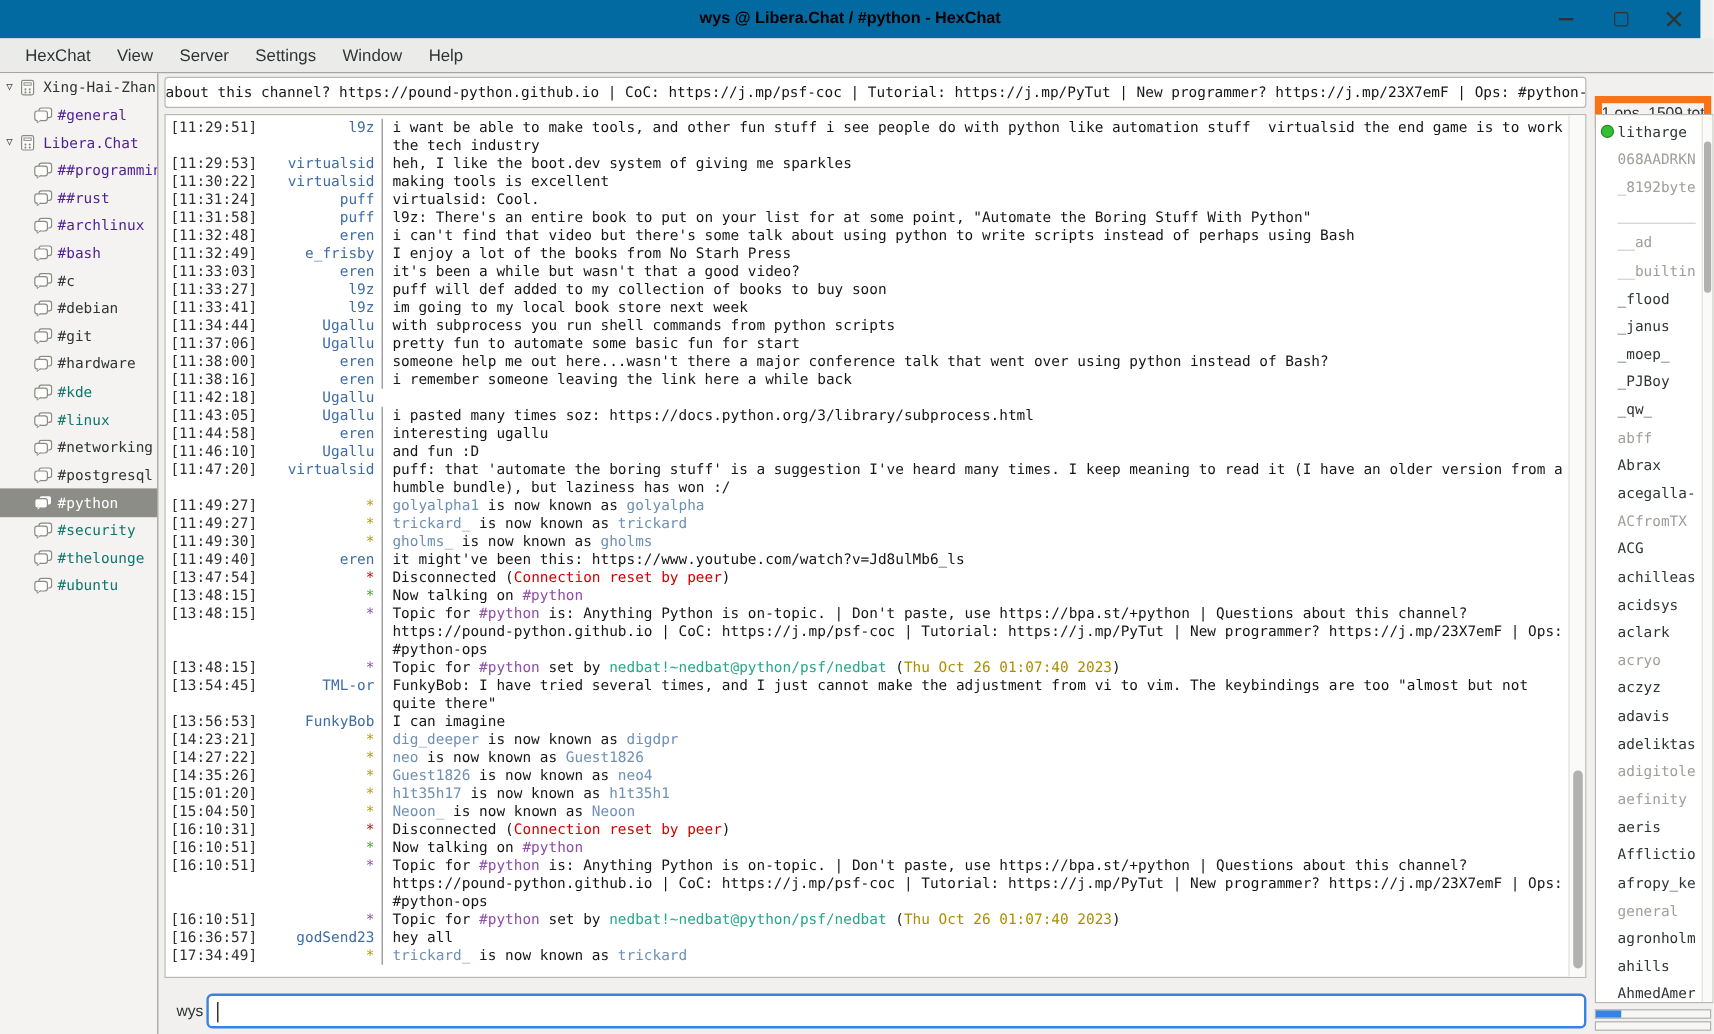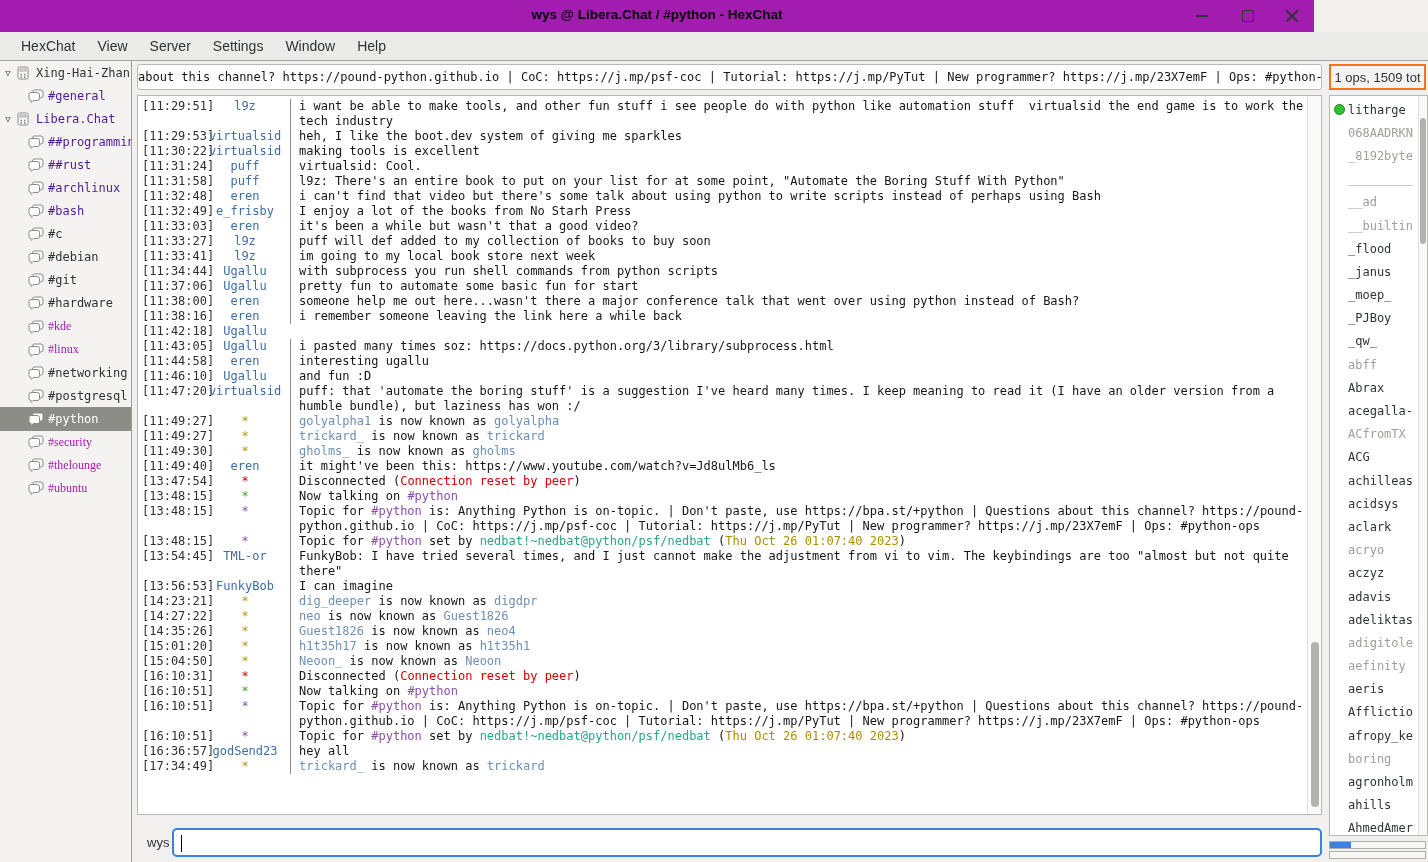--- a/index.html
+++ b/index.html
@@ -1,69 +1,69 @@
 <!DOCTYPE html>
 <html><head>
 <meta charset="utf-8">
 <style>
   * { margin:0; padding:0; box-sizing:border-box; }
   html,body { width:1428px; height:862px; overflow:hidden; }
   body { font-family:"Liberation Sans", sans-serif; background:#f1f0ee; position:relative; color:#2e3436; }
 
   
-  .titlebar { position:absolute; left:0; top:0; width:1314px; height:32px; background:#a21caf; }
+  .titlebar { position:absolute; left:0; top:0; width:1417px; height:32px; background:#0369a1; }
   .title-text { position:absolute; left:0; right:0; top:7px; text-align:center; font-size:13.5px; font-weight:bold; color:#000; }
   .win-btn { position:absolute; top:6px; width:20px; height:20px; display:flex; align-items:center; justify-content:center; cursor:default; }
   .btn-min { right:102px; } .btn-max { right:56px; } .btn-close { right:12px; }
   .glyph-min { width:12px; height:1.5px; background:#2e3436; }
   .glyph-max { width:12px; height:12px; border:1.5px solid #2e3436; border-radius:2px; }
   .glyph-close { position:relative; width:14px; height:14px; }
   .glyph-close::before,.glyph-close::after { content:""; position:absolute; left:-1px; top:6px; width:16px; height:1.5px; background:#2e3436; }
   .glyph-close::before { transform:rotate(45deg);} .glyph-close::after { transform:rotate(-45deg);}
 
   
   .menubar { position:absolute; left:0; top:32px; width:1428px; height:29px; background:#ebebe9; border-bottom:1px solid #a5a5a1; display:flex; align-items:center; padding-left:10px; }
   .menu-item { font-size:14px; color:#2e3436; padding:3px 11px; }
 
   
   .tree-panel { position:absolute; left:0; top:61px; width:132px; height:801px; background:#f4f3f1; border-right:1px solid #9d9d99; overflow:hidden; }
   .tree-row { height:23.1px; display:flex; align-items:center; font-family:"DejaVu Sans Mono", monospace; font-size:12px; white-space:nowrap; overflow:hidden; }
   .tree-row .arrow { width:16px; text-align:center; font-size:9px; color:#444; flex:none; }
   .tree-row .indent { width:28px; flex:none; }
   .tree-row .ticon { width:20px; flex:none; display:flex; align-items:center; }
-  .tc-default { color:#2e3436; } .tc-blue { color:#4c1d95; } .tc-red { color:#a21caf;font-family:Liberation Serif, serif; }
+  .tc-default { color:#2e3436; } .tc-blue { color:#4c1d95; } .tc-red { color:#0f766e; }
   .tree-row.selected { background:#8d8d88; }
   .tree-row.selected span { color:#ffffff; }
 
   
   .topic-bar { position:absolute; left:137px; top:64px; width:1185px; height:26px; background:#ffffff; border:1px solid #b8b8b4; border-radius:3px; overflow:hidden; display:flex; align-items:center; }
   .topic-text { font-family:"DejaVu Sans Mono", monospace; font-size:12px; color:#161616; white-space:nowrap; margin-left:-4px; padding-left:4px; }
 
   
   .chat-panel { position:absolute; left:137px; top:95px; width:1185px; height:720px; background:#ffffff; border:1px solid #b8b8b4; overflow:hidden; }
   .chat-lines { position:absolute; left:0; top:3px; right:14px; bottom:0; font-family:"DejaVu Sans Mono", monospace; font-size:12px; line-height:15px; }
   .line { display:flex; align-items:flex-start; }
   .line .t { width:68px; flex:none; color:#2f2f2f; padding-left:4px; white-space:nowrap; }
-  .line .n { width:84px; flex:none; text-align:center; padding-right:6px; color:#3e6da6; white-space:nowrap; overflow:hidden; }
+  .line .n { width:84px; flex:none; text-align:right; padding-right:6px; color:#3e6da6; white-space:nowrap; overflow:hidden;margin-left:28px; }
   .line .m { flex:1; border-left:1px solid #8a8a8a; padding-left:8px; white-space:pre-wrap; overflow-wrap:break-word; color:#161616; max-width:1022px; }
   .nc-rename .n { color:#b5980d; } .nc-error .n { color:#d40000; }
   .nc-join .n { color:#46a32e; } .nc-topic .n { color:#8d4fa8; }
   .c-t { color:#161616; } .c-red { color:#d40000;margin-top:40px; } .c-purple { color:#8d4fa8; }
   .c-teal { color:#27a78a; } .c-olive { color:#ad8e00; } .c-link { color:#6e90b4; }
   .chat-scrollbar { position:absolute; right:0; top:0; width:14px; height:100%; background:#fafaf9; border-left:1px solid #e0e0de; }
   .chat-thumb { position:absolute; left:3px; width:8px; border-radius:4px; background:#b1b1af; top:76%; height:23%; }
 
   
   .input-row { position:absolute; left:137px; top:826px; width:1185px; height:32px; display:flex; align-items:center; }
   .input-nick { font-size:13px; color:#2e3436; padding:0 3px 0 10px;text-align:right; }
   .input-box { position:relative; flex:1; height:29px; background:#ffffff; border:2px solid #3584e4; border-radius:5px; }
   .caret { position:absolute; left:7px; top:5px; width:1px; height:17px; background:#000; }
 
   
-  .ul-header { position:absolute; left:1329px; top:64px; width:97px; height:26px; background:#f4f3f1; border:2px solid #f97316; display:flex; align-items:center; justify-content:center; font-size:13px; color:#2e3436; white-space:nowrap; overflow:hidden; }
+  .ul-header { position:absolute; left:1329px; top:80px; width:97px; height:26px; background:#f4f3f1; border:6px solid #f97316; display:flex; align-items:center; justify-content:center; font-size:13px; color:#2e3436; white-space:nowrap; overflow:hidden; }
   .ul-panel { position:absolute; left:1329px; top:95px; width:99px; height:741px; background:#ffffff; border:1px solid #b8b8b4; overflow:hidden; }
   .ul-rows { position:absolute; left:0; top:2px; right:9px; bottom:0; }
   .ul-row { height:23.2px; display:flex; align-items:center; font-family:"DejaVu Sans Mono", monospace; font-size:12px; white-space:nowrap; overflow:hidden; }
   .ul-row .dot { width:18px; flex:none; display:flex; align-items:center; justify-content:center; }
   .op-dot { width:11px; height:11px; border-radius:50%; background:#33c133; border:1px solid #1d8c1d; }
   .ul-name { color:#2e3436; } .ul-row.away .ul-name { color:#9e9e9a; }
   .ul-scrollbar { position:absolute; right:0; top:0; width:9px; height:100%; background:#fafaf9; border-left:1px solid #e0e0de; }
   .ul-thumb { position:absolute; left:1px; width:6px; border-radius:3px; background:#b1b1af; top:3%; height:17%; }
 
   
@@ -644,21 +644,21 @@
       <div class="ul-row">
         <span class="dot"></span>
         <span class="ul-name">Afflictio</span>
       </div>
       <div class="ul-row">
         <span class="dot"></span>
         <span class="ul-name">afropy_ke</span>
       </div>
       <div class="ul-row away">
         <span class="dot"></span>
-        <span class="ul-name">boring</span>
+        <span class="ul-name">general</span>
       </div>
       <div class="ul-row">
         <span class="dot"></span>
         <span class="ul-name">agronholm</span>
       </div>
       <div class="ul-row">
         <span class="dot"></span>
         <span class="ul-name">ahills</span>
       </div>
       <div class="ul-row">

